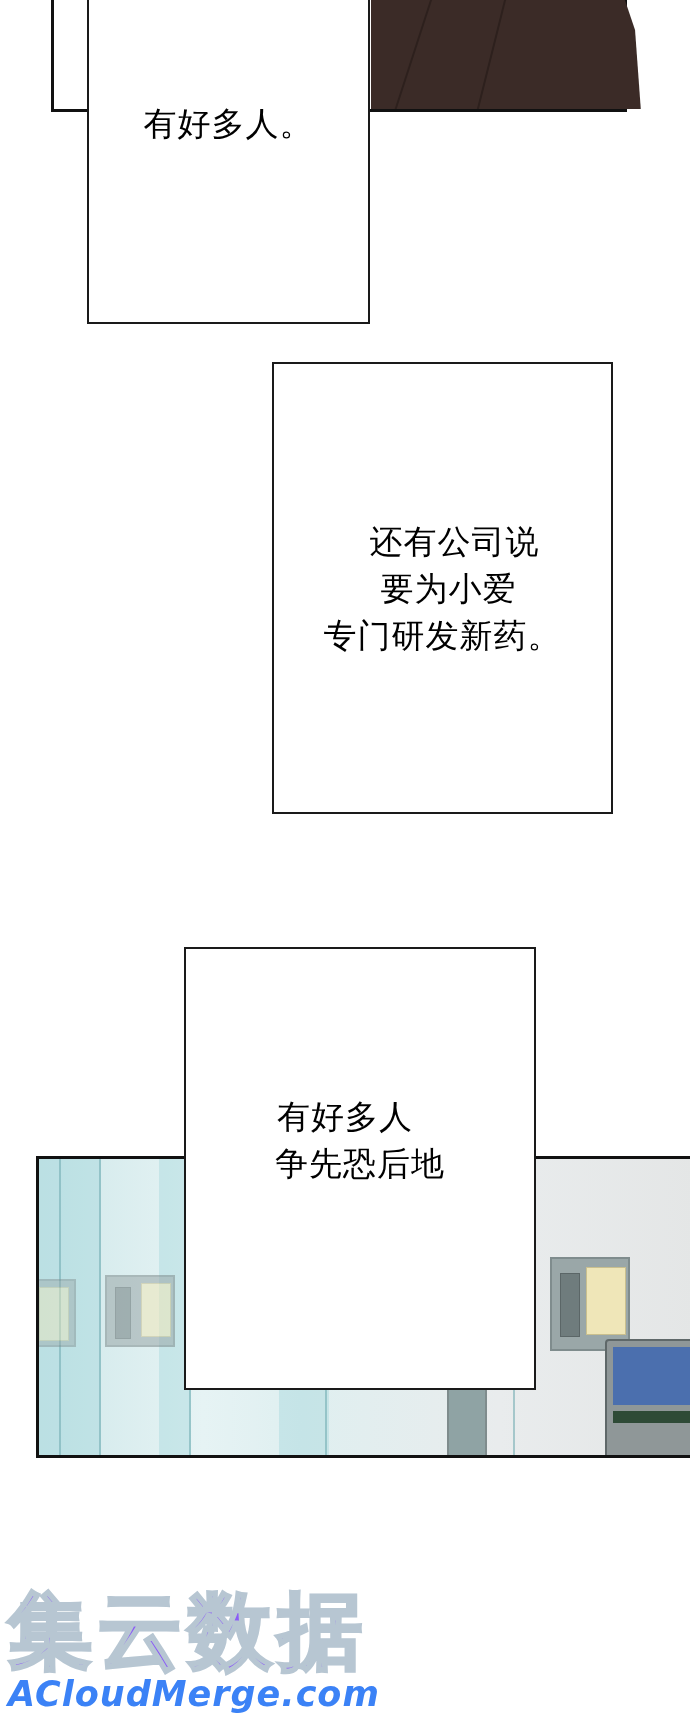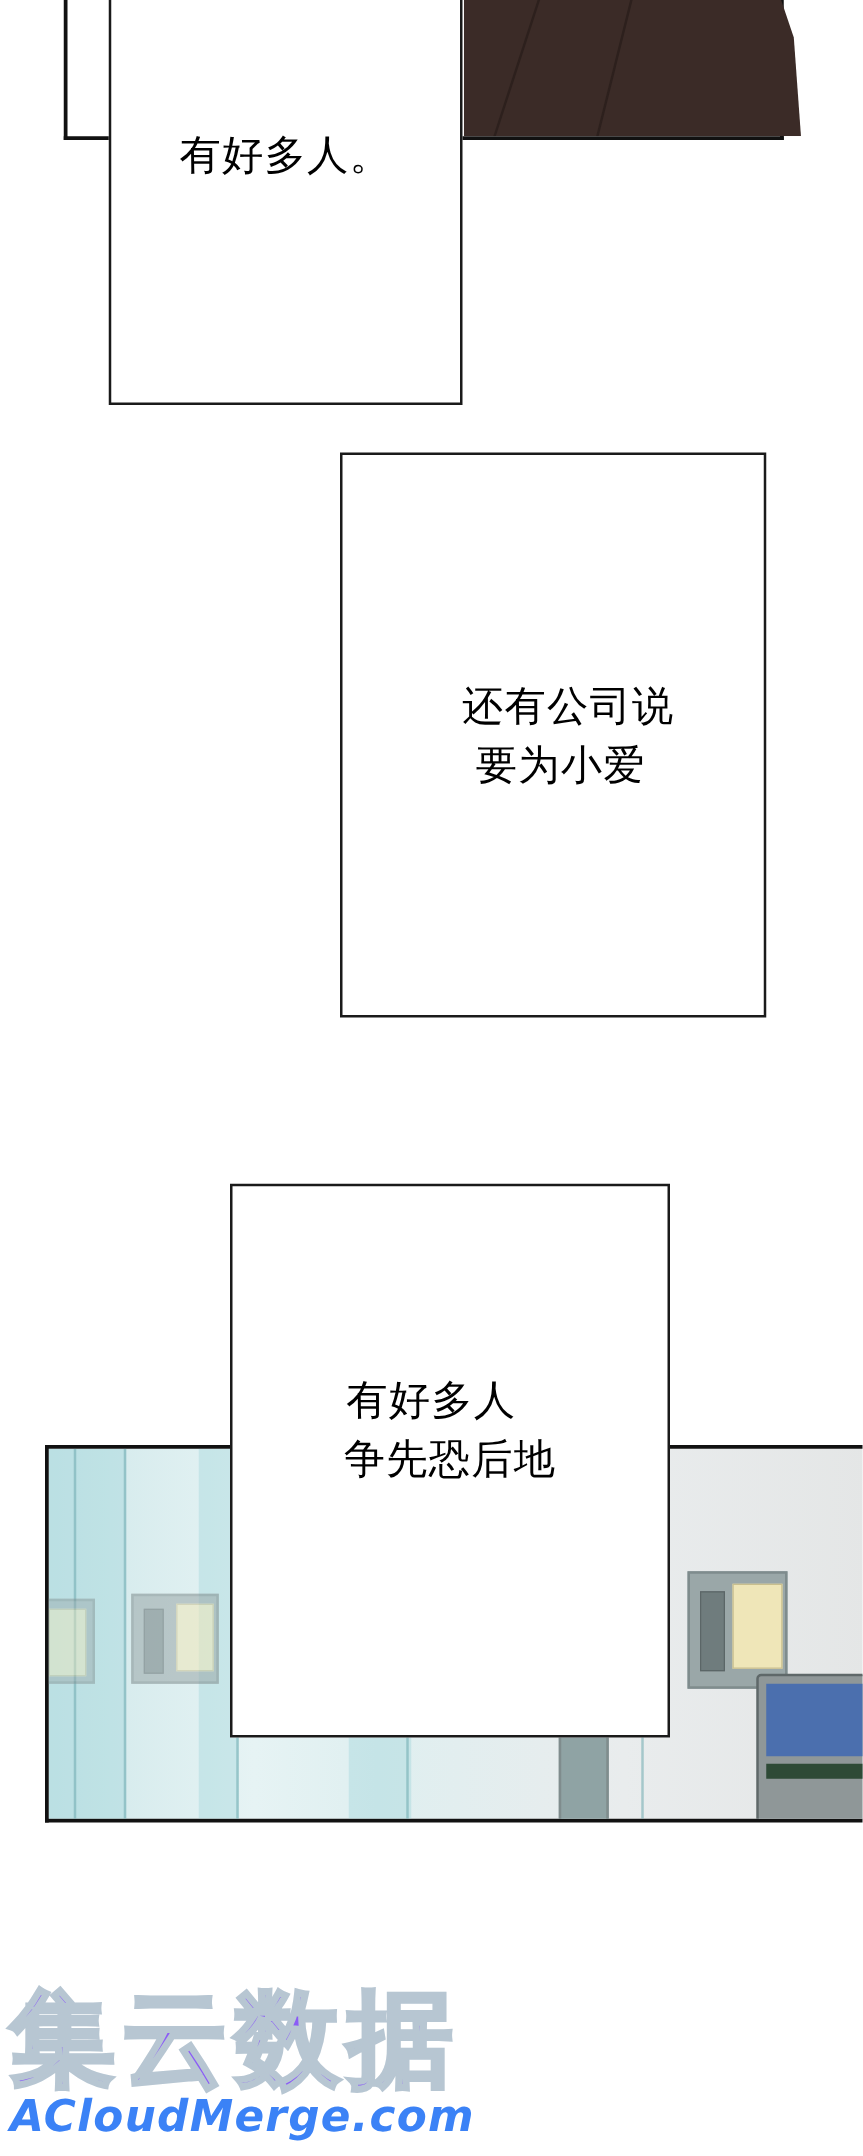--- a/index.html
+++ b/index.html
@@ -30,21 +30,21 @@
 
     .caption {
       position: absolute; background: #fff; border: 2px solid #1a1a1a; box-sizing: border-box;
       display: flex; flex-direction: column; align-items: center; justify-content: center;
       color: #000; font-size: 33px; line-height: 47px; letter-spacing: 1px;
     }
     .caption .line { white-space: nowrap; display: block; }
 
     .cap1 { left: 87px; top: -2px; width: 283px; height: 326px; justify-content: flex-start; padding-top: 100px; }
     .cap2 { left: 272px; top: 348px; width: 341px; height: 452px; margin-top: 14px; }
-    .cap3 { left: 184px; top: 947px; width: 352px; height: 443px; justify-content: flex-start; padding-top: 147px; }
+    .cap3 { left: 184px; top: 947px; width: 352px; height: 443px; justify-content: flex-start; padding-top: 147px; font-family: Liberation Mono, monospace; }
 
     
     .scene {
       left: 36px; top: 1156px; width: 660px; height: 302px;
       border: 3px solid #111; border-right: none; box-sizing: border-box; overflow: hidden;
       background: linear-gradient(90deg, #cfe8ea 0%, #e6f3f4 25%, #dfeff0 40%, #e9eced 70%, #e4e6e6 100%);
     }
     .scene .glass { position: absolute; top: 0; bottom: 0; background: rgba(150, 210, 214, 0.35); }
     .scene .frame { position: absolute; top: 0; bottom: 0; width: 2px; background: rgba(110, 170, 175, 0.55); }
     .scene .wall-panel {
@@ -83,20 +83,21 @@
   </div>
 </div>
 
 <div class="caption cap1">
   <span class="line">有好多人。</span>
 </div>
 
 <div class="caption cap2">
   <span class="line" style="padding-left:24px">还有公司说</span>
   <span class="line" style="padding-left:12px">要为小爱</span>
+  <span class="line">专门研发新药。</span>
 </div>
 
 <div class="abs scene">
   <div class="glass" style="left:0; width:62px;"></div>
   <div class="frame" style="left:20px;"></div>
   <div class="frame" style="left:60px;"></div>
   <div class="glass" style="left:120px; width:32px;"></div>
   <div class="frame" style="left:150px;"></div>
   <div class="glass" style="left:240px; width:50px;"></div>
   <div class="frame" style="left:286px;"></div>

